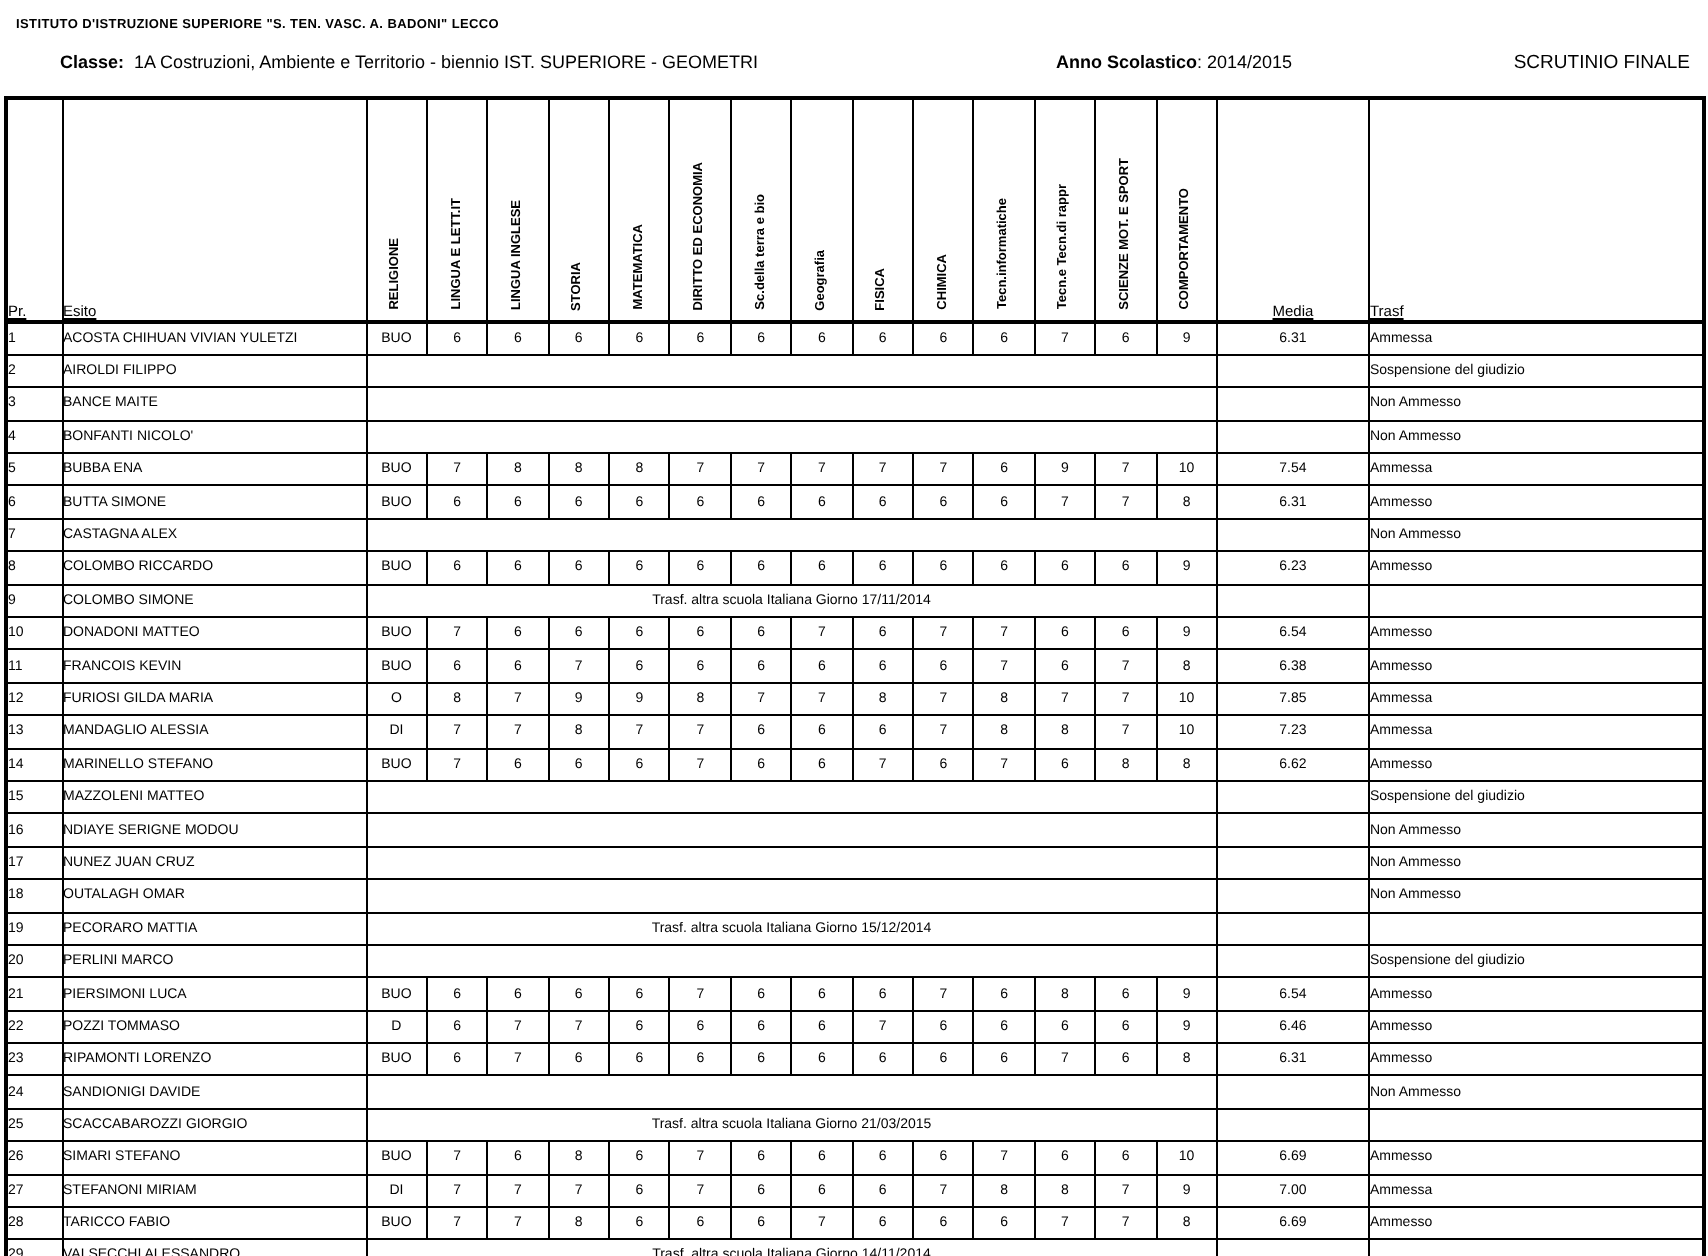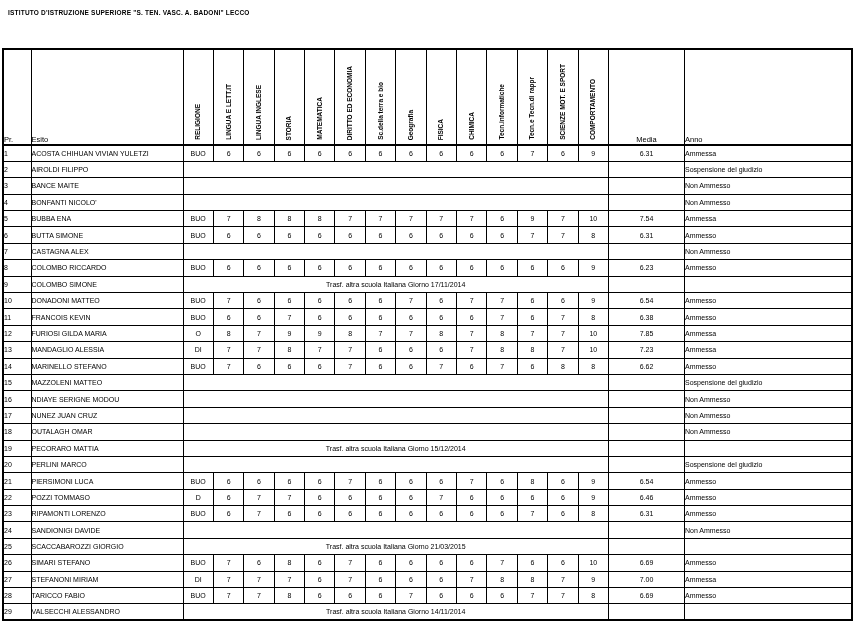--- a/index.html
+++ b/index.html
@@ -29,21 +29,21 @@
     table-layout: fixed;
     border: 2px solid #000;
   }
   #grid td, #grid th {
     border: 1px solid #000;
     padding: 0;
     font-weight: normal;
     overflow: hidden;
     white-space: nowrap;
   }
-  #grid thead th { border-bottom: 2px solid #000; height: 96px; vertical-align: bottom; }
+  #grid thead th { border-bottom: 2px solid #000; height: 112px; vertical-align: bottom; text-decoration: underline; }
   th.corner { font-size: 7.5px; font-weight: bold; text-align: left; padding: 1px 2px 2px 2px; }
   th.subject { text-align: center; padding-bottom: 3px; }
   th.subject span {
     display: inline-block;
     writing-mode: vertical-rl;
     transform: rotate(180deg);
     font-size: 6.5px; font-weight: bold;
     white-space: nowrap;
     line-height: 8px;
   }
@@ -58,20 +58,25 @@
   td.merged { text-align: center; }
   td.esito { text-align: left; padding-left: 3px; }
 </style>
 </head>
 <body>
 
 <div id="page">
 
   <div id="school-line">ISTITUTO D'ISTRUZIONE SUPERIORE "S. TEN. VASC. A. BADONI" LECCO</div>
 
+  <div id="line2">
+    <span id="classe-wrap"><span class="lbl">Classe:</span>&nbsp; <span>1A Costruzioni, Ambiente e Territorio - biennio IST. SUPERIORE - GEOMETRI</span></span>
+    <span id="anno-wrap"><span class="lbl">Anno Scolastico</span><span>: 2014/2015</span></span>
+    <span id="scrutinio">SCRUTINIO FINALE</span>
+  </div>
 
   <table id="grid">
     <colgroup id="cols">
         <col style="width: 28px;">
         <col style="width: 152px;">
         <col style="width: 30.4px;">
         <col style="width: 30.4px;">
         <col style="width: 30.4px;">
         <col style="width: 30.4px;">
         <col style="width: 30.4px;">
@@ -100,21 +105,21 @@
           <th class="subject"><span>DIRITTO ED ECONOMIA</span></th>
           <th class="subject"><span>Sc.della terra e bio</span></th>
           <th class="subject"><span>Geografia</span></th>
           <th class="subject"><span>FISICA</span></th>
           <th class="subject"><span>CHIMICA</span></th>
           <th class="subject"><span>Tecn.informatiche</span></th>
           <th class="subject"><span>Tecn.e Tecn.di rappr</span></th>
           <th class="subject"><span>SCIENZE MOT. E SPORT</span></th>
           <th class="subject"><span>COMPORTAMENTO</span></th>
           <th class="media-h">Media</th>
-        <th class="esito-h">Anno</th>
+        <th class="esito-h">Trasf</th>
       </tr>
     </thead>
     <tbody id="tbody">
         <tr>
           <td class="pr">1</td>
           <td class="name">ACOSTA CHIHUAN VIVIAN YULETZI</td>
           <td class="grade">BUO</td>
           <td class="grade">6</td>
           <td class="grade">6</td>
           <td class="grade">6</td>

